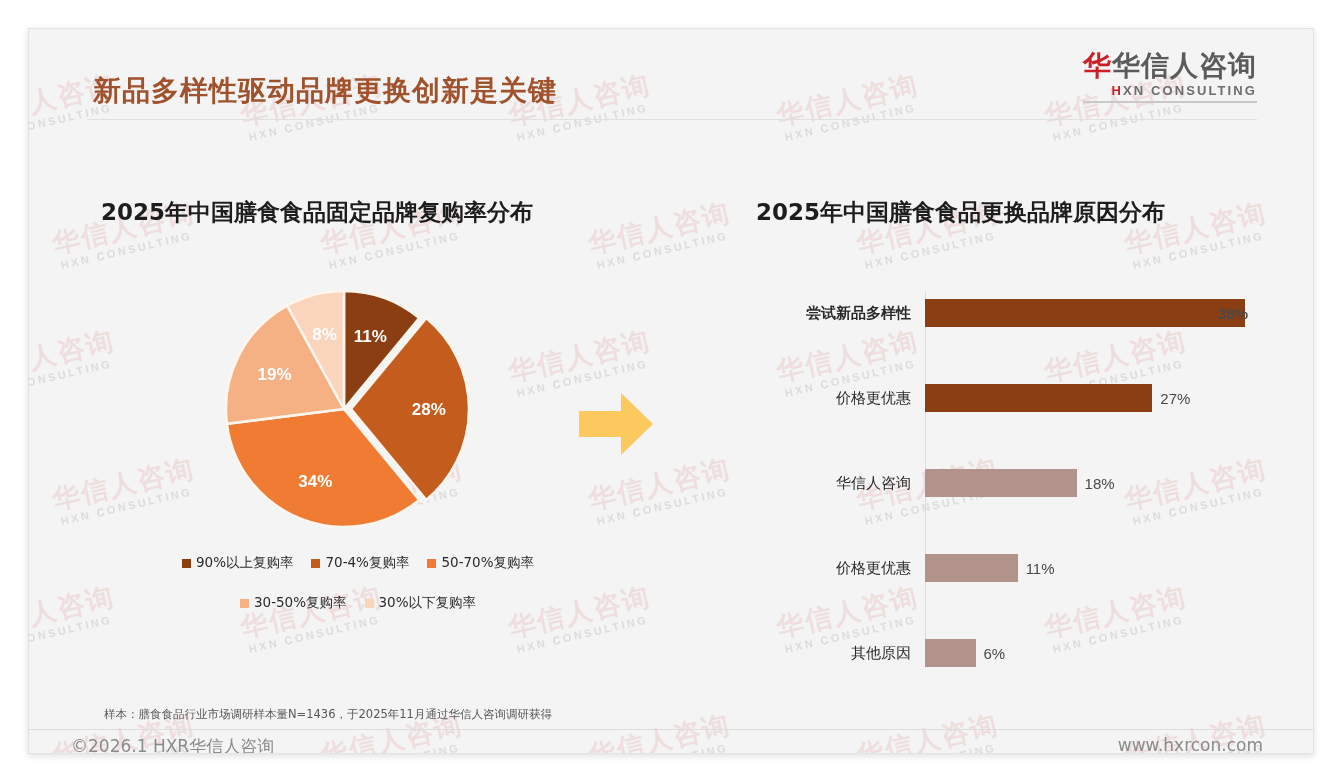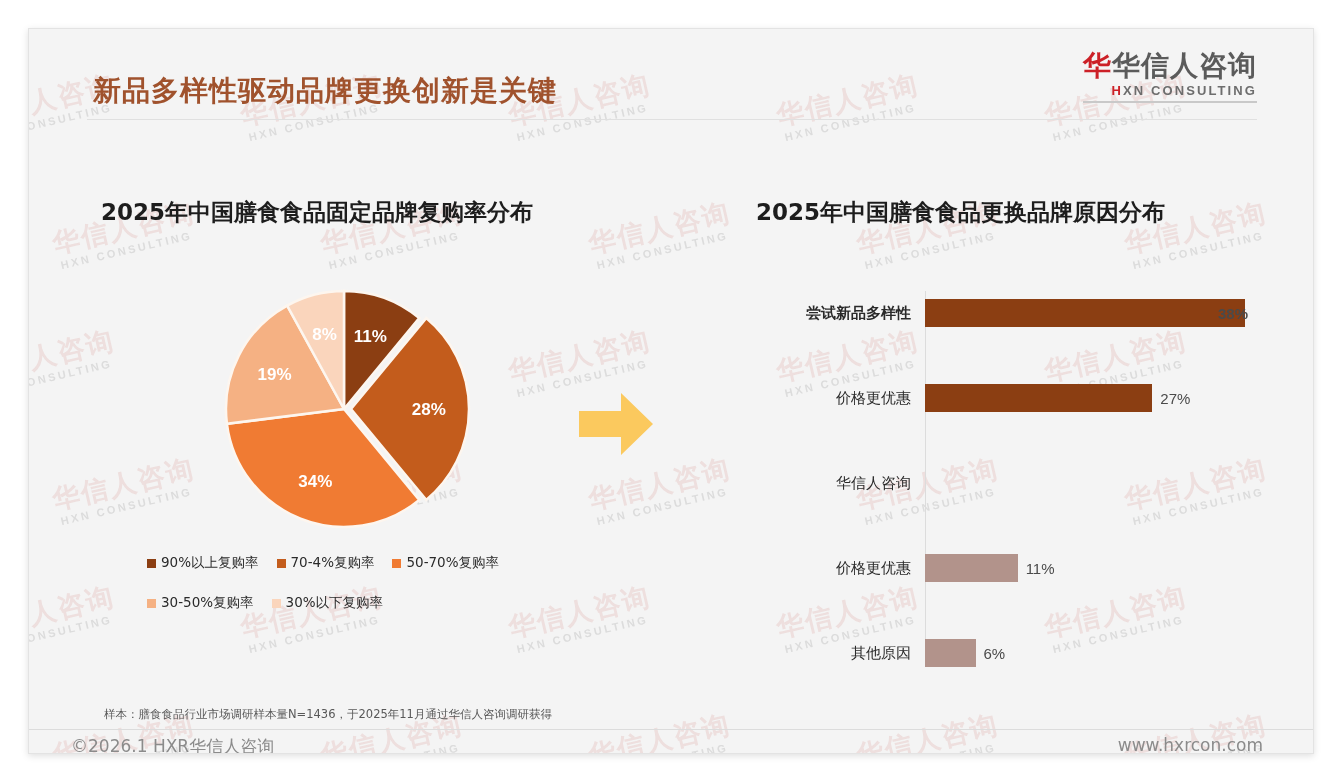--- a/index.html
+++ b/index.html
@@ -138,21 +138,21 @@
     fill: #ffffff;
     font-family: "Liberation Sans", sans-serif;
   }
 
   .legend {
     position: absolute;
     left: 68px;
     top: 300px;
     width: 440px;
   }
-  .legend-row { display: flex; margin-bottom: 22px; }
+  .legend-row { display: flex; margin-bottom: 22px; justify-content: center; }
   .legend-item { display: flex; align-items: center; margin-right: 18px; }
   .legend-swatch {
     width: 9px; height: 9px;
     margin-right: 5px;
     flex: none;
   }
   .legend-text {
     font-size: 13.5px;
     color: #2a2a2a;
     white-space: nowrap;
@@ -445,20 +445,24 @@
       </div>
       <div class="bar-row" style="top: 110px;">
         <div class="bar-cat">价格更优惠</div>
         <div class="bar-track">
           <div class="bar-fill" style="width: 227.368px; background: rgb(139, 62, 18);"></div>
           <div class="bar-val" style="left: 235.368px;">27%</div>
         </div>
       </div>
       <div class="bar-row" style="top: 195px;">
         <div class="bar-cat">华信人咨询</div>
+        <div class="bar-track">
+          <div class="bar-fill" style="width: 151.579px; background: rgb(178, 147, 139);"></div>
+          <div class="bar-val" style="left: 159.579px;">18%</div>
+        </div>
       </div>
       <div class="bar-row" style="top: 280px;">
         <div class="bar-cat">价格更优惠</div>
         <div class="bar-track">
           <div class="bar-fill" style="width: 92.6316px; background: rgb(178, 147, 139);"></div>
           <div class="bar-val" style="left: 100.632px;">11%</div>
         </div>
       </div>
       <div class="bar-row" style="top: 365px;">
         <div class="bar-cat">其他原因</div>

